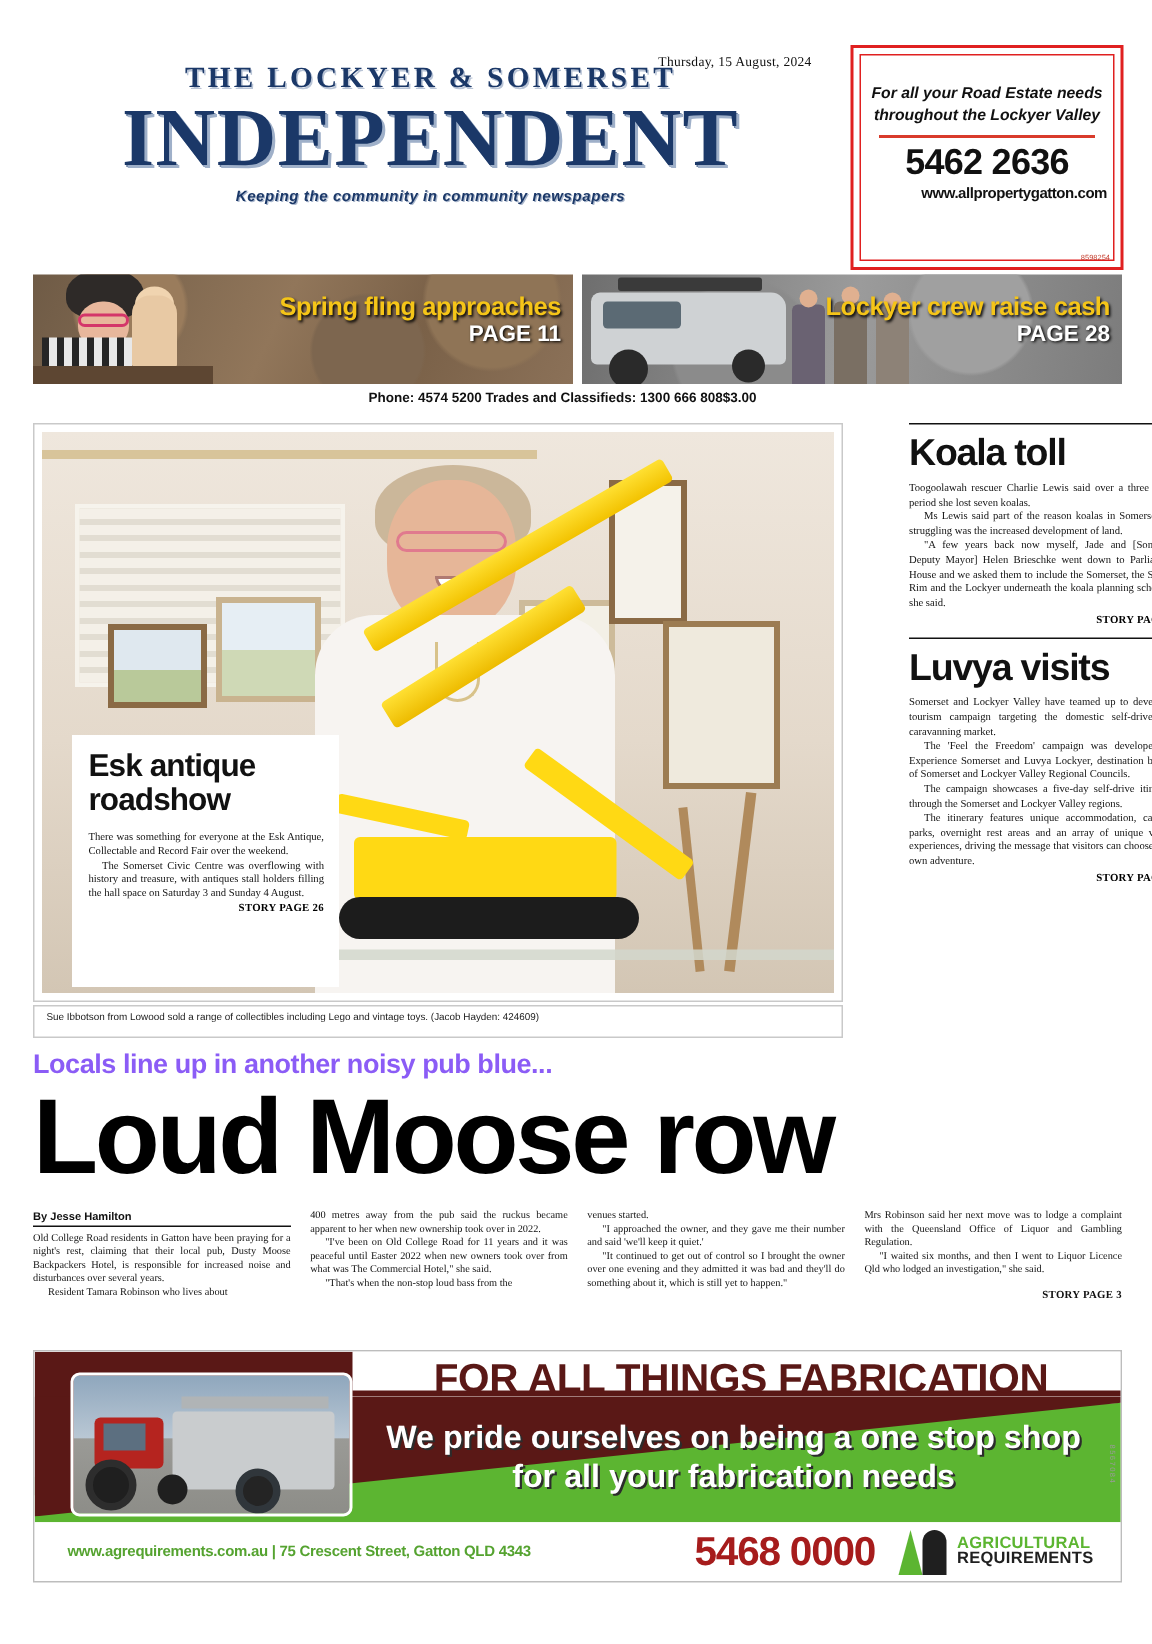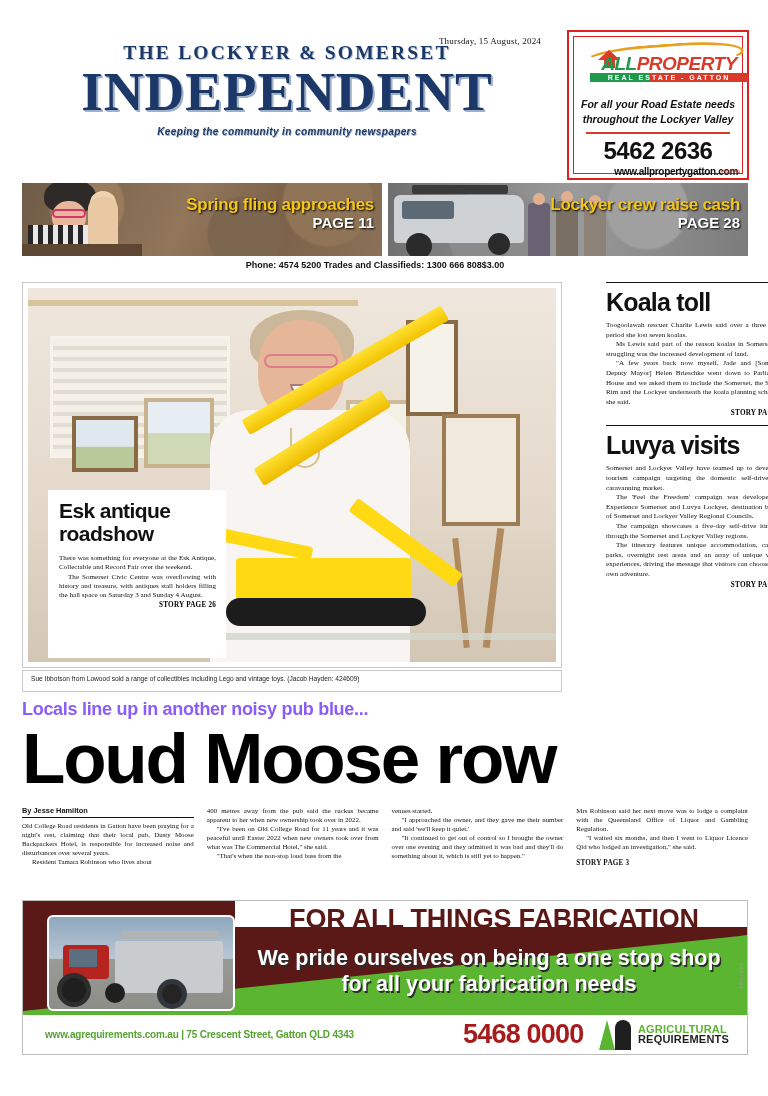--- a/index.html
+++ b/index.html
@@ -204,21 +204,21 @@
 
   
   .cols {
     position: absolute; left: 22px; top: 806px; width: 726px; height: 84px;
     display: flex; gap: 13px;
   }
   .col { width: 172px; font-family: "Liberation Serif", serif; font-size: 6.9px; line-height: 9.1px; color:#111; text-align: justify; }
   .byline { font-family: "Liberation Sans", sans-serif; font-weight: bold; font-size: 7.4px;
             border-bottom: 1px solid #111; padding-bottom: 2px; margin-bottom: 3px; }
   .col p + p { text-indent: 10px; }
-  .col-story { font-weight: bold; font-size: 7.2px; margin-top: 8px; letter-spacing:.2px;}
+  .col-story { text-align: right; font-weight: bold; font-size: 7.2px; margin-top: 8px; letter-spacing:.2px;}
 
   
   .ad-bot {
     position: absolute; left: 22px; top: 900px; width: 726px; height: 155px;
     border: 1px solid #bdbdbd; background: #fff; overflow: hidden;
   }
   .ab-top { position: relative; height: 114px; background: #ffffff; }
   .ab-green {
     position: absolute; left: 0; top: 34px; width: 726px; height: 80px;
     background: #5cb531;
@@ -276,29 +276,20 @@
   <div class="masthead">
     <div class="date-line">Thursday, 15 August, 2024</div>
     <div class="mh-title-wrap">
       <div class="mh-line1">THE LOCKYER &amp; SOMERSET</div>
       <div class="mh-line2">INDEPENDENT</div>
       <div class="mh-slogan">Keeping the community in community newspapers</div>
     </div>
 
     <div class="ad-top">
       <div class="ad-top-inner">
-        <div class="ap-logo">
-          <div class="ap-swoosh"></div>
-          <div class="ap-house"></div>
-          <div class="ap-house-body"></div>
-          <div class="ap-word">
-            <span class="ap-all">ALL</span><span class="ap-property">PROPERTY</span>
-          </div>
-          <div class="ap-sub">REAL ESTATE - GATTON</div>
-        </div>
         <div class="ap-tag">For all your Road Estate needs throughout the Lockyer Valley</div>
         <div class="ap-rule"></div>
         <div class="ap-phone">5462 2636</div>
         <div class="ap-web">www.allpropertygatton.com</div>
         <div class="ap-code">8598254</div>
       </div>
     </div>
   </div>
 
   <div class="promos">

